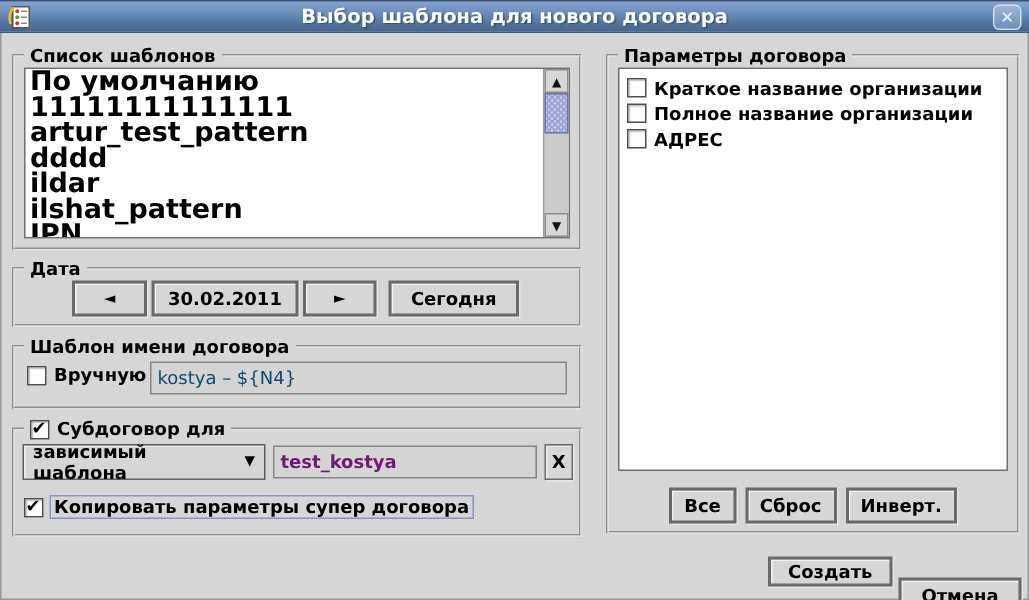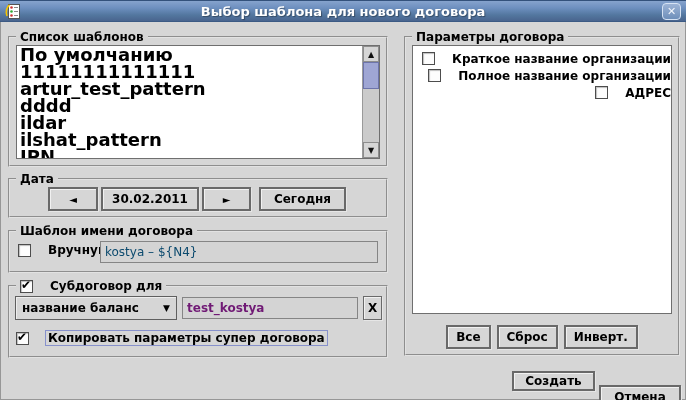--- a/index.html
+++ b/index.html
@@ -73,21 +73,21 @@
   }
   
   .cb {
     flex:none; width:13px; height:13px; background:#fdfdfd;
     border:1px solid #4d4d4d; box-shadow: inset 1px 1px 1px rgba(0,0,0,.25);
     position:relative; display:inline-block; vertical-align:-2px;
   }
   .cb i { display:none; position:absolute; left:0px; top:-3px;
           font-style:normal; font-weight:bold; font-size:12px; color:#000; }
   .cb.checked i { display:block; }
-  .cb-row { display:flex; align-items:center; gap:17px; font-weight:bold; cursor:pointer;justify-content:flex-end; }
+  .cb-row { display:flex; align-items:center; gap:5px; font-weight:bold; cursor:pointer; }
   
   .field {
     border:1px solid #858585; background:#d4d4d4;
     padding:0 4px; line-height:20px; overflow:hidden; white-space:nowrap;
   }
   .field.disabled { color:#0c4a6e; font-weight:normal; }
   .field.bold { font-weight:bold; color:#701a75; }
   .combo {
     position:absolute; border:1px solid #5f5f5f; background:#d6d6d6;
     box-shadow: inset 1px 1px 0 #ededed;
@@ -180,21 +180,21 @@
   <fieldset class="group" id="g-sub" style="left:8px; top:279px; width:380px; height:79px;">
     <legend>
       <label class="cb-row">
         <span class="cb checked">
             <i>✔</i>
           </span>
         <span>Субдоговор для</span>
       </label>
     </legend>
     <div class="combo" style="left:5px; top:3px; width:162px; height:24px;">
-      <span>название баланс</span>
+      <span>зависимый шаблона</span>
       <span class="arrow">▼</span>
     </div>
     <div class="field bold" style="position:absolute; left:172px; top:4px; width:176px; height:22px;">test_kostya</div>
     <button class="btn" style="position:absolute; left:353px; top:3px; width:19px; height:24px; border-width:1px;">X</button>
     <label class="cb-row" style="position:absolute; left:6px; top:38px;">
       <span class="cb checked">
           <i>✔</i>
         </span>
       <span class="focus-label">Копировать параметры супер договора</span>
     </label>

